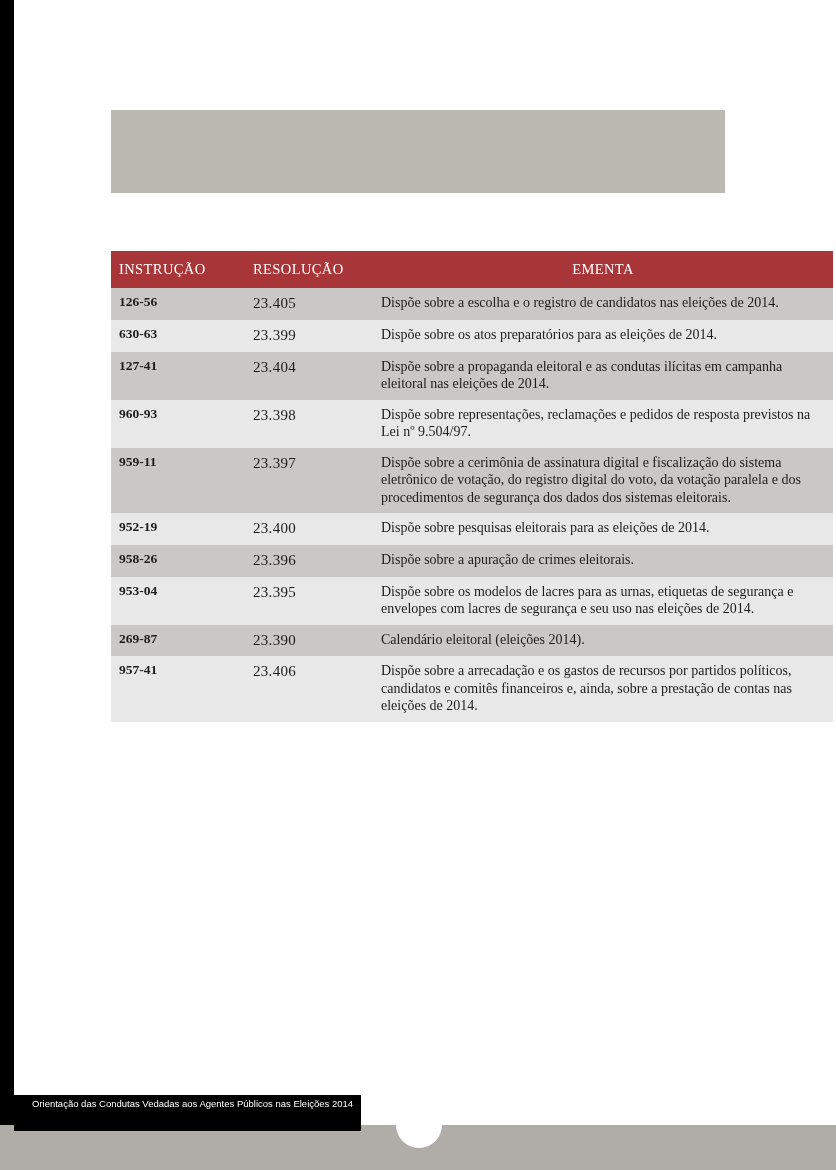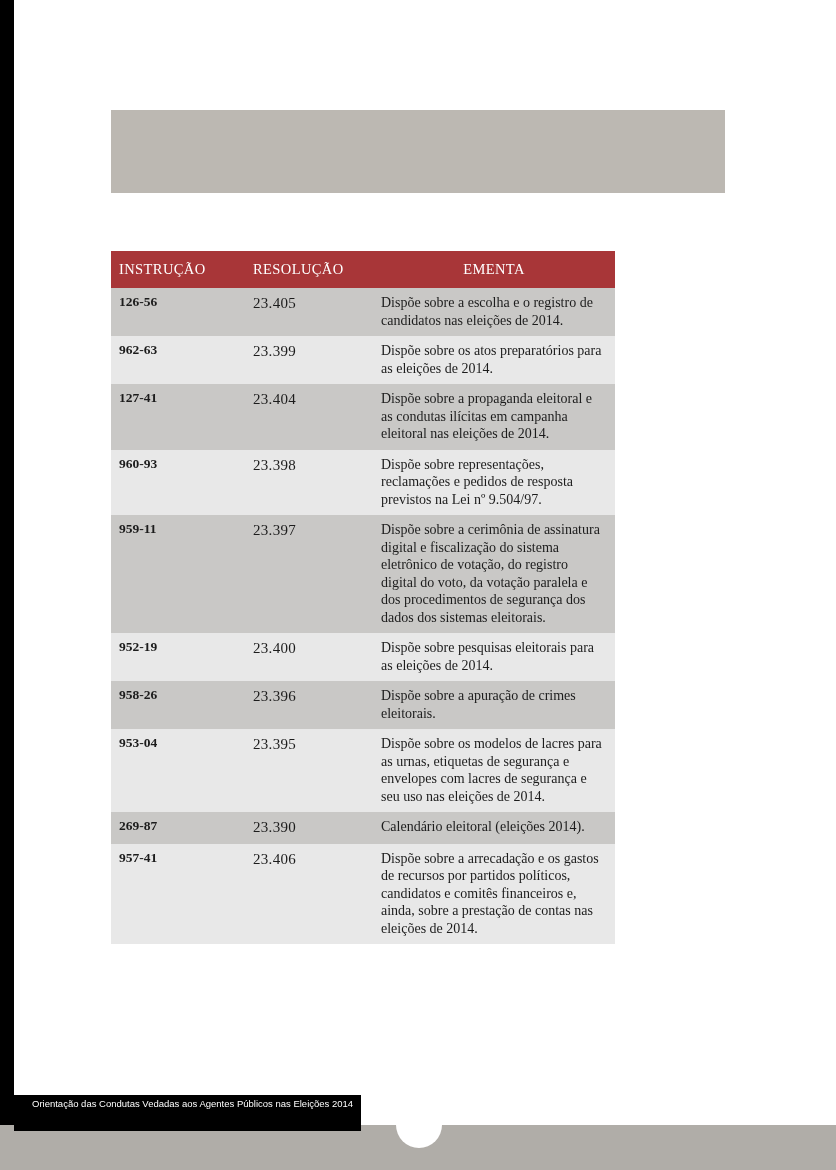--- a/index.html
+++ b/index.html
@@ -37,21 +37,21 @@
 
   
   .table-wrap {
     position: absolute;
     left: 111px;
     top: 251px;
     width: 614px;
   }
   table.res-table {
     border-collapse: collapse;
-    width: 504px;
+    width: 722px;
     table-layout: fixed;
   }
   table.res-table thead th {
     background: #a83638;
     color: #ffffff;
     font-family: "Liberation Serif", serif;
     font-size: 14.5px;
     font-weight: normal;
     letter-spacing: 0.4px;
     padding: 10px 8px 10px 8px;
@@ -135,21 +135,21 @@
         <th class="col-ementa">EMENTA</th>
       </tr>
     </thead>
     <tbody id="table-body">
         <tr class="row-odd">
           <td class="c-instrucao">126-56</td>
           <td class="c-resolucao">23.405</td>
           <td class="c-ementa">Dispõe sobre a escolha e o registro de candidatos nas eleições de 2014.</td>
         </tr>
         <tr class="row-even">
-          <td class="c-instrucao">962-63</td>
+          <td class="c-instrucao">630-63</td>
           <td class="c-resolucao">23.399</td>
           <td class="c-ementa">Dispõe sobre os atos  preparatórios para as eleições de 2014.</td>
         </tr>
         <tr class="row-odd">
           <td class="c-instrucao">127-41</td>
           <td class="c-resolucao">23.404</td>
           <td class="c-ementa">Dispõe sobre a propaganda eleitoral e as condutas ilícitas em campanha eleitoral nas eleições de 2014.</td>
         </tr>
         <tr class="row-even">
           <td class="c-instrucao">960-93</td>

